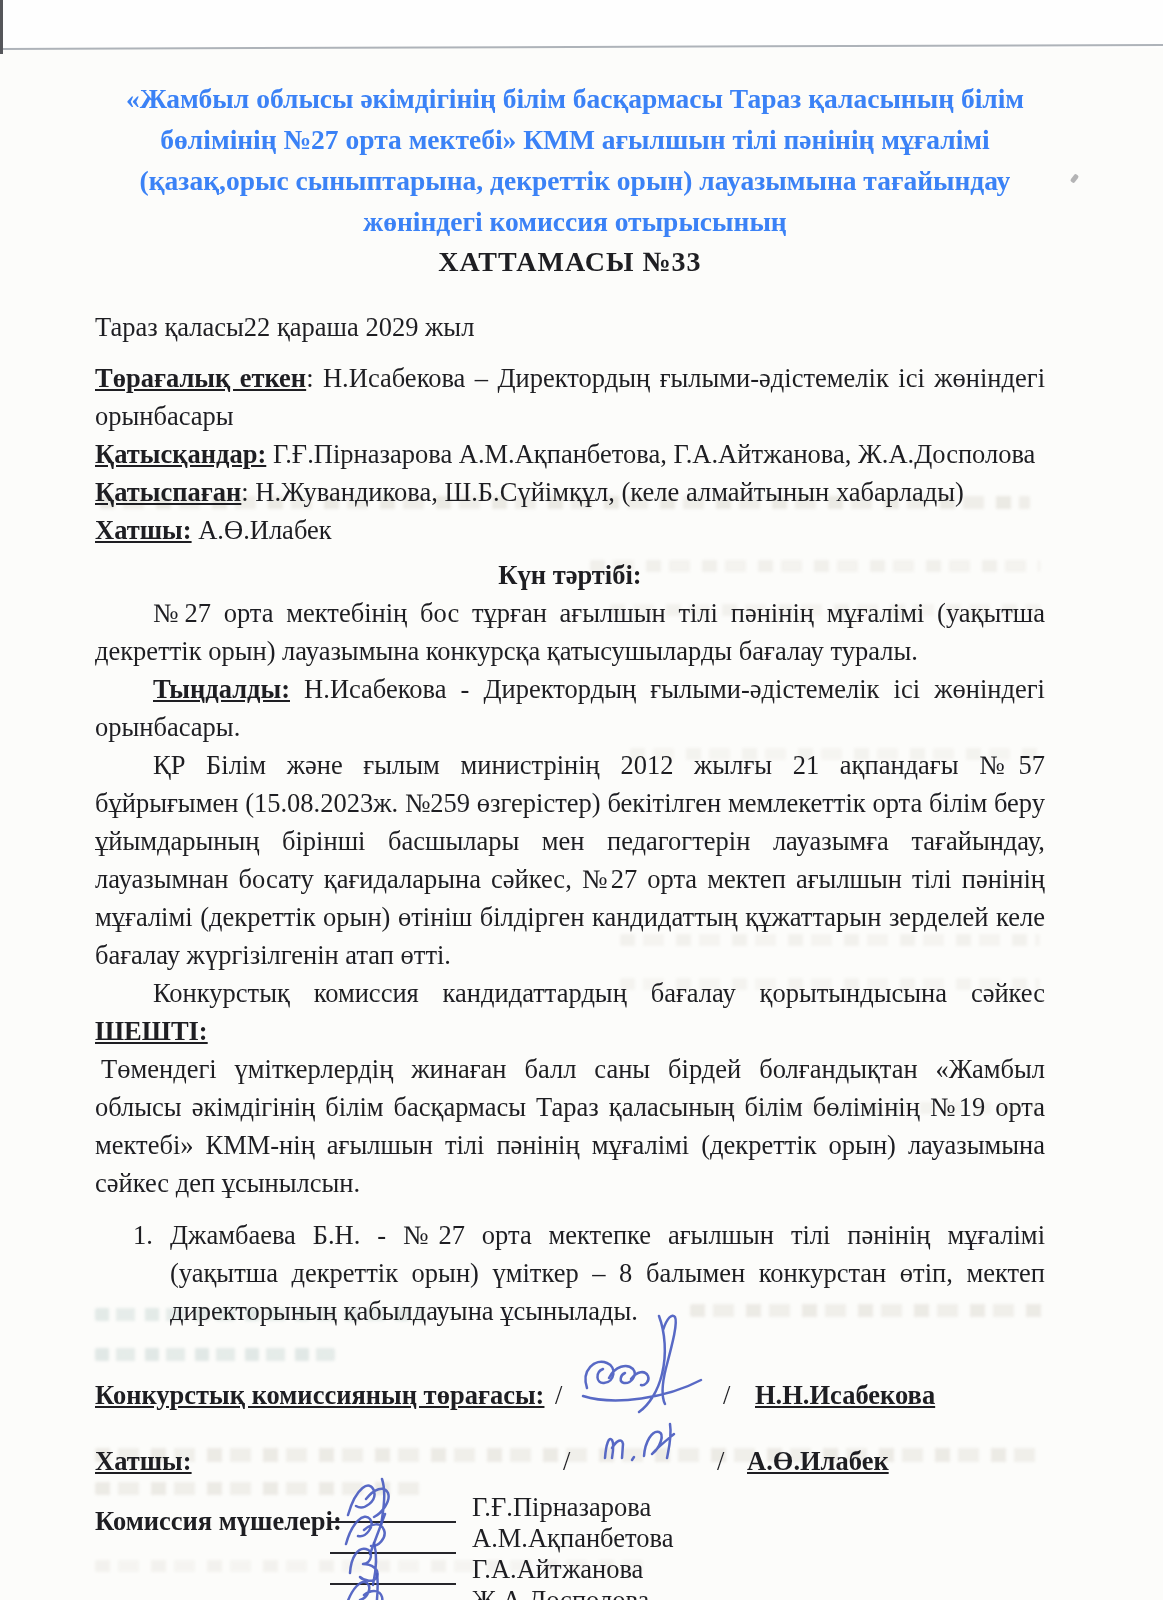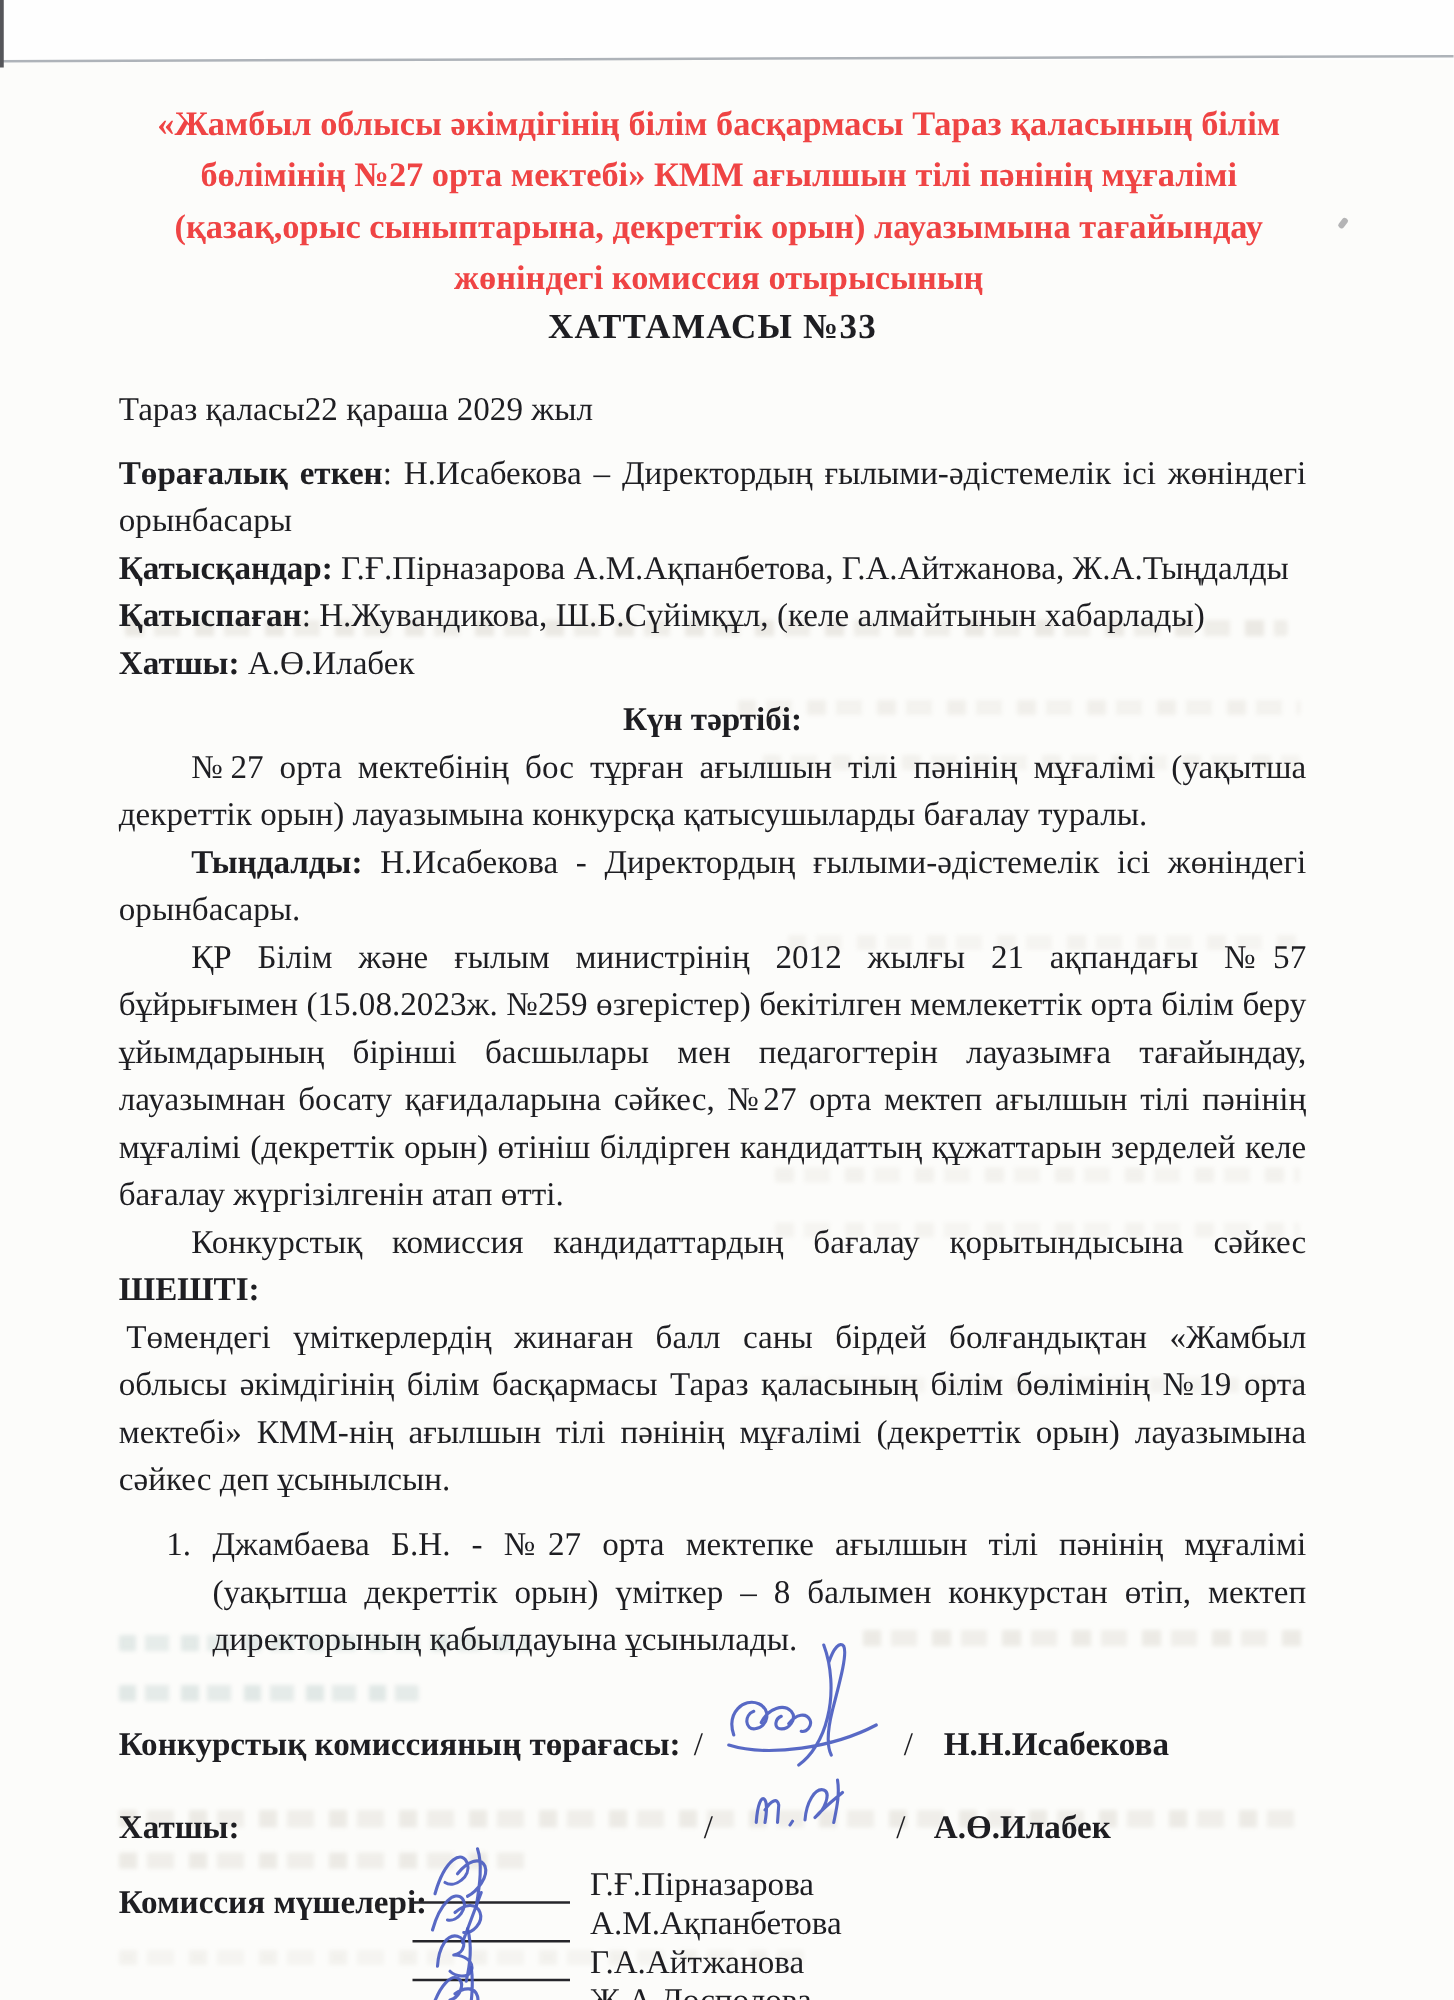--- a/index.html
+++ b/index.html
@@ -16,23 +16,23 @@
   
   .top-rule{position:absolute;top:48px;left:0;width:103%;height:2px;background:#aeb3b9;transform:rotate(-0.2deg);transform-origin:left center;}
   .left-edge{position:absolute;top:0;left:0;width:3px;height:54px;background:#55565a;}
   .top-band{position:absolute;top:0;left:0;width:100%;height:48px;background:#fefefe;}
   .speck{position:absolute;left:1072px;top:174px;width:5px;height:9px;background:#8d8d90;transform:rotate(38deg);opacity:.65;border-radius:2px;}
   .ghost{position:absolute;filter:blur(1.8px);border-radius:2px;pointer-events:none;
     background:repeating-linear-gradient(90deg, rgba(150,139,116,.55) 0 15px, rgba(150,139,116,0) 15px 23px, rgba(150,139,116,.42) 23px 44px, rgba(150,139,116,0) 44px 56px);}
   .ghost-green{background:repeating-linear-gradient(90deg, rgba(112,150,146,.6) 0 14px, rgba(112,150,146,0) 14px 21px, rgba(112,150,146,.5) 21px 40px, rgba(112,150,146,0) 40px 50px);}
 
   .content{position:relative;padding:78px 118px 0 95px;}
-  .bold{font-weight:bold;}
+  .bold{font-weight:bold;text-decoration:underline;}
 
-  .title{width:960px;margin:0 auto;text-align:center;font-weight:bold;font-size:27.5px;line-height:41px;color:#ef4444;}
+  .title{width:960px;margin:0 auto;text-align:center;font-weight:bold;font-size:27.5px;line-height:41px;color:#3b82f6;}
   .protocol{text-align:center;font-weight:bold;font-size:28px;letter-spacing:1px;margin-top:1px;}
 
   .date-row{display:flex;justify-content:flex-start;margin-top:27px;}
 
   .attendance{margin-top:13px;}
   .attendance p{margin:0;text-align:justify;}
 
   .center-head{text-align:center;font-weight:bold;margin-top:7px;font-family:Liberation Serif, serif;}
 
   p.para{margin:0;text-align:justify;}
@@ -84,21 +84,21 @@
     <div class="title">«Жамбыл облысы әкімдігінің білім басқармасы  Тараз қаласының білім бөлімінің  №27 орта мектебі»  КММ ағылшын тілі пәнінің мұғалімі (қазақ,орыс сыныптарына, декреттік орын) лауазымына тағайындау жөніндегі комиссия отырысының</div>
     <div class="protocol">ХАТТАМАСЫ №33</div>
 
     <div class="date-row">
       <span>Тараз қаласы</span>
       <span>22 қараша  2029 жыл</span>
     </div>
 
     <div class="attendance">
       <p><span class="bold">Төрағалық еткен</span><span>: Н.Исабекова – Директордың ғылыми-әдістемелік ісі жөніндегі орынбасары</span></p>
-      <p><span class="bold">Қатысқандар:</span><span> Г.Ғ.Пірназарова А.М.Ақпанбетова, Г.А.Айтжанова, Ж.А.Тыңдалды</span></p>
+      <p><span class="bold">Қатысқандар:</span><span> Г.Ғ.Пірназарова А.М.Ақпанбетова, Г.А.Айтжанова, Ж.А.Досполова</span></p>
       <p><span class="bold">Қатыспаған</span><span>: Н.Жувандикова,  Ш.Б.Сүйімқұл, (келе алмайтынын хабарлады)</span></p>
       <p><span class="bold">Хатшы:</span><span> А.Ө.Илабек</span></p>
     </div>
 
     <div class="center-head">Күн тәртібі:</div>
 
     <p class="para indent">№27 орта мектебінің бос тұрған ағылшын тілі пәнінің мұғалімі (уақытша декреттік орын) лауазымына конкурсқа  қатысушыларды бағалау  туралы.</p>
 
     <p class="para indent"><span class="bold">Тыңдалды:</span><span> Н.Исабекова - Директордың ғылыми-әдістемелік ісі жөніндегі орынбасары.</span></p>
 

